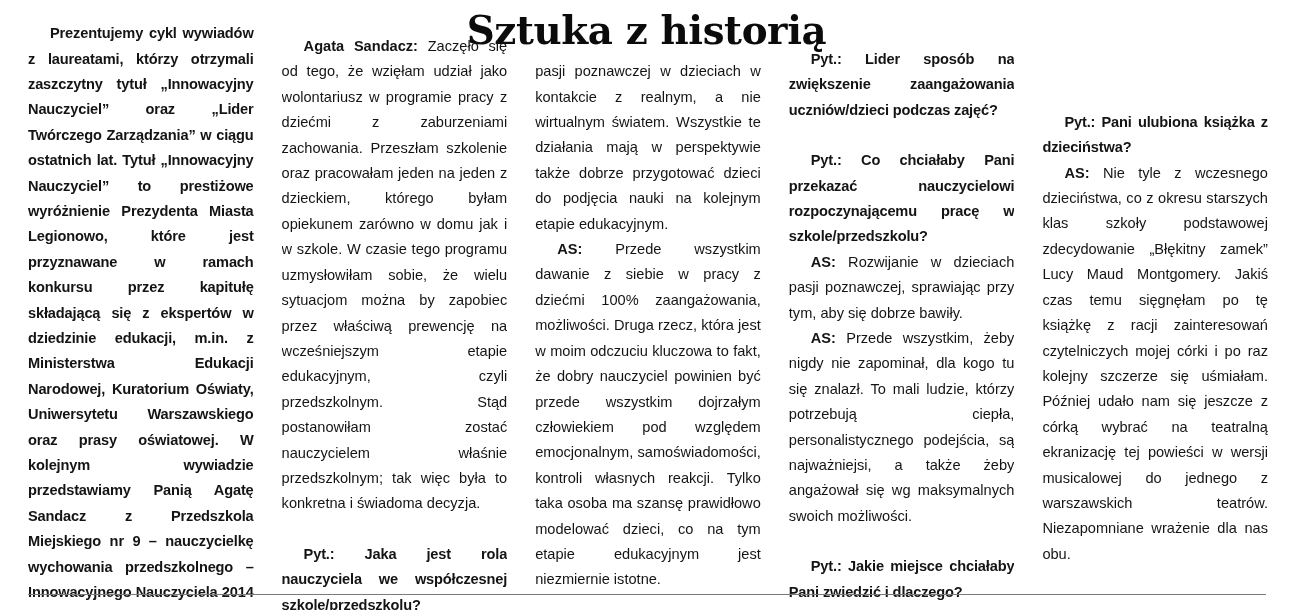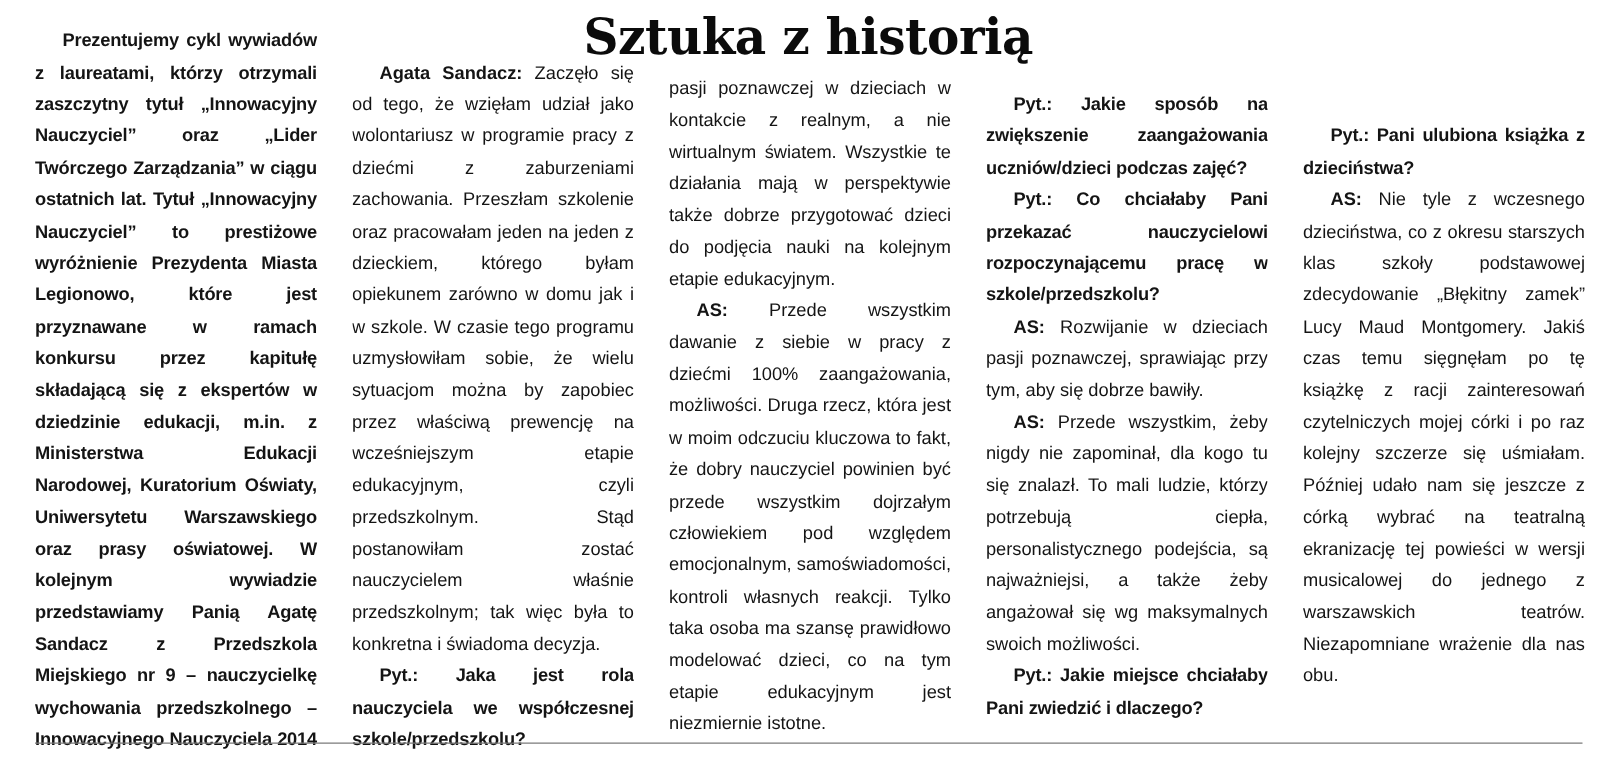--- a/index.html
+++ b/index.html
@@ -53,21 +53,21 @@
     -webkit-hyphens: manual;
     overflow: hidden;
   }
   .col:last-child { margin-right: 0; }
 
   .col p {
     margin: 0;
     text-align: justify;
   }
   .col p.indent { text-indent: 22px; }
-  .col p.gap { }
+  .col p.gap { margin-top: 25px; }
 
   
   .col-lead p {
     font-weight: 700;
     letter-spacing: -0.15px;
   }
 
   .q {
     font-weight: 700;
     letter-spacing: -0.15px;
@@ -103,21 +103,21 @@
     <p class="indent gap q">Pyt.: Jaka jest rola nauczyciela we współczesnej szkole/przedszkolu?</p>
 
   </div>
 
   <div class="col">
     <p>pasji poznawczej w dzieciach w kontakcie z realnym, a nie wirtualnym światem. Wszystkie te działania mają w perspektywie także dobrze przygotować dzieci do podjęcia nauki na kolejnym etapie edukacyjnym.</p>
     <p class="indent"><span class="spk">AS:</span><span> Przede wszystkim dawanie z siebie w pracy z dziećmi 100% zaangażowania, możliwości. Druga rzecz, która jest w moim odczuciu kluczowa to fakt, że dobry nauczyciel powinien być przede wszystkim dojrzałym człowiekiem pod względem emocjonalnym, samoświadomości, kontroli własnych reakcji. Tylko taka osoba ma szansę prawidłowo modelować dzieci, co na tym etapie edukacyjnym jest niezmiernie istotne.</span></p>
   </div>
 
   <div class="col">
-    <p class="indent q">Pyt.: Jakie sposób na zwiększenie zaangażowania uczniów/dzieci podczas zajęć?</p>
+    <p class="indent q">Pyt.: Lider sposób na zwiększenie zaangażowania uczniów/dzieci podczas zajęć?</p>
     <p class="indent gap q">Pyt.: Co chciałaby Pani przekazać nauczycielowi rozpoczynającemu pracę w szkole/przedszkolu?</p>
     <p class="indent"><span class="spk">AS:</span><span> Rozwijanie w dzieciach pasji poznawczej, sprawiając przy tym, aby się dobrze bawiły.</span></p>
     <p class="indent"><span class="spk">AS:</span><span> Przede wszystkim, żeby nigdy nie zapominał, dla kogo tu się znalazł. To mali ludzie, którzy potrzebują ciepła, personalistycznego podejścia, są najważniejsi, a także żeby angażował się wg maksymalnych swoich możliwości.</span></p>
     <p class="indent gap q">Pyt.: Jakie miejsce chciałaby Pani zwiedzić i dlaczego?</p>
 
   </div>
 
   <div class="col">
     <p class="indent gap q">Pyt.: Pani ulubiona książka z dzieciństwa?</p>
     <p class="indent"><span class="spk">AS:</span><span> Nie tyle z wczesnego dzieciństwa, co z okresu starszych klas szkoły podstawowej zdecydowanie „Błękitny zamek” Lucy Maud Montgomery. Jakiś czas temu sięgnęłam po tę książkę z racji zainteresowań czytelniczych mojej córki i po raz kolejny szczerze się uśmiałam. Później udało nam się jeszcze z córką wybrać na teatralną ekranizację tej powieści w wersji musicalowej do jednego z warszawskich teatrów. Niezapomniane wrażenie dla nas obu.</span></p>

